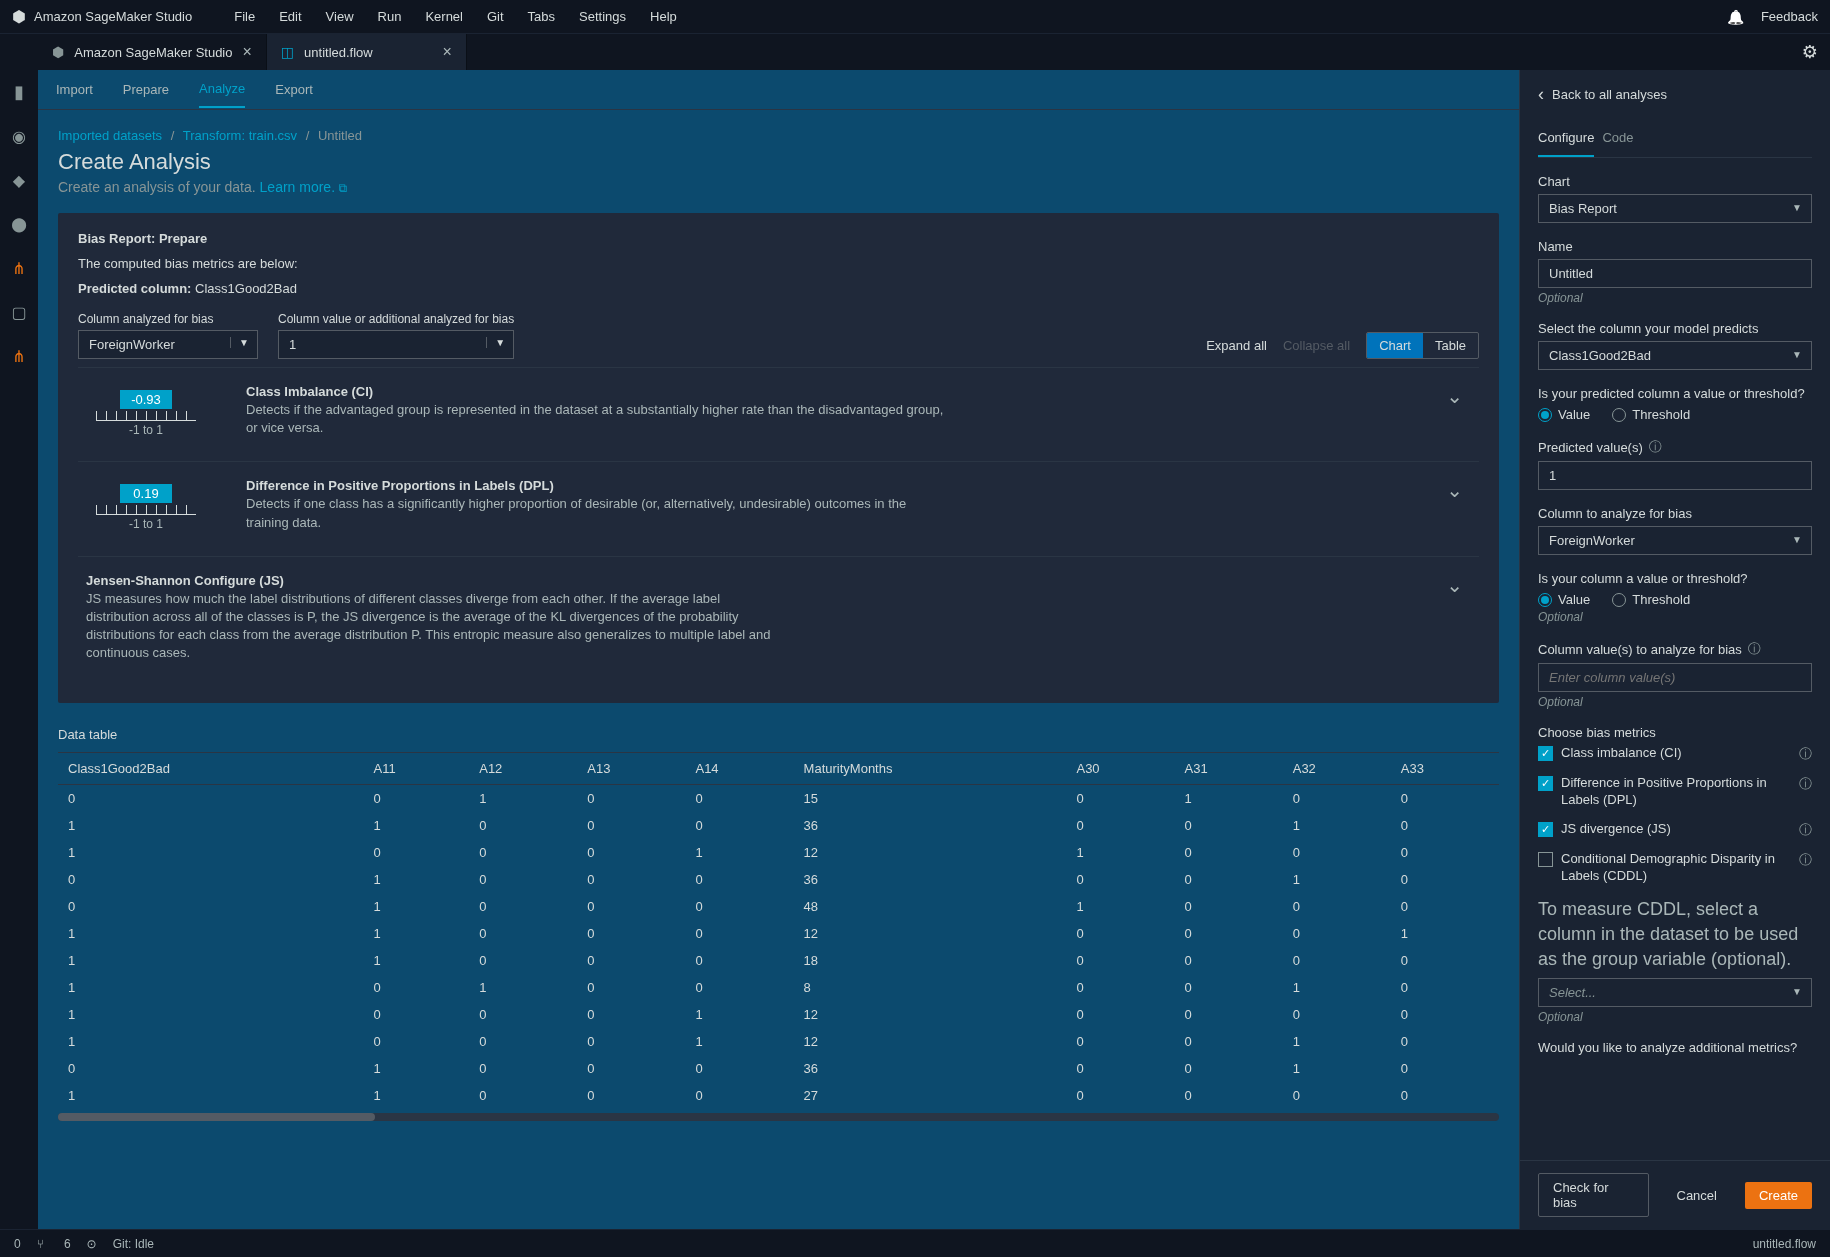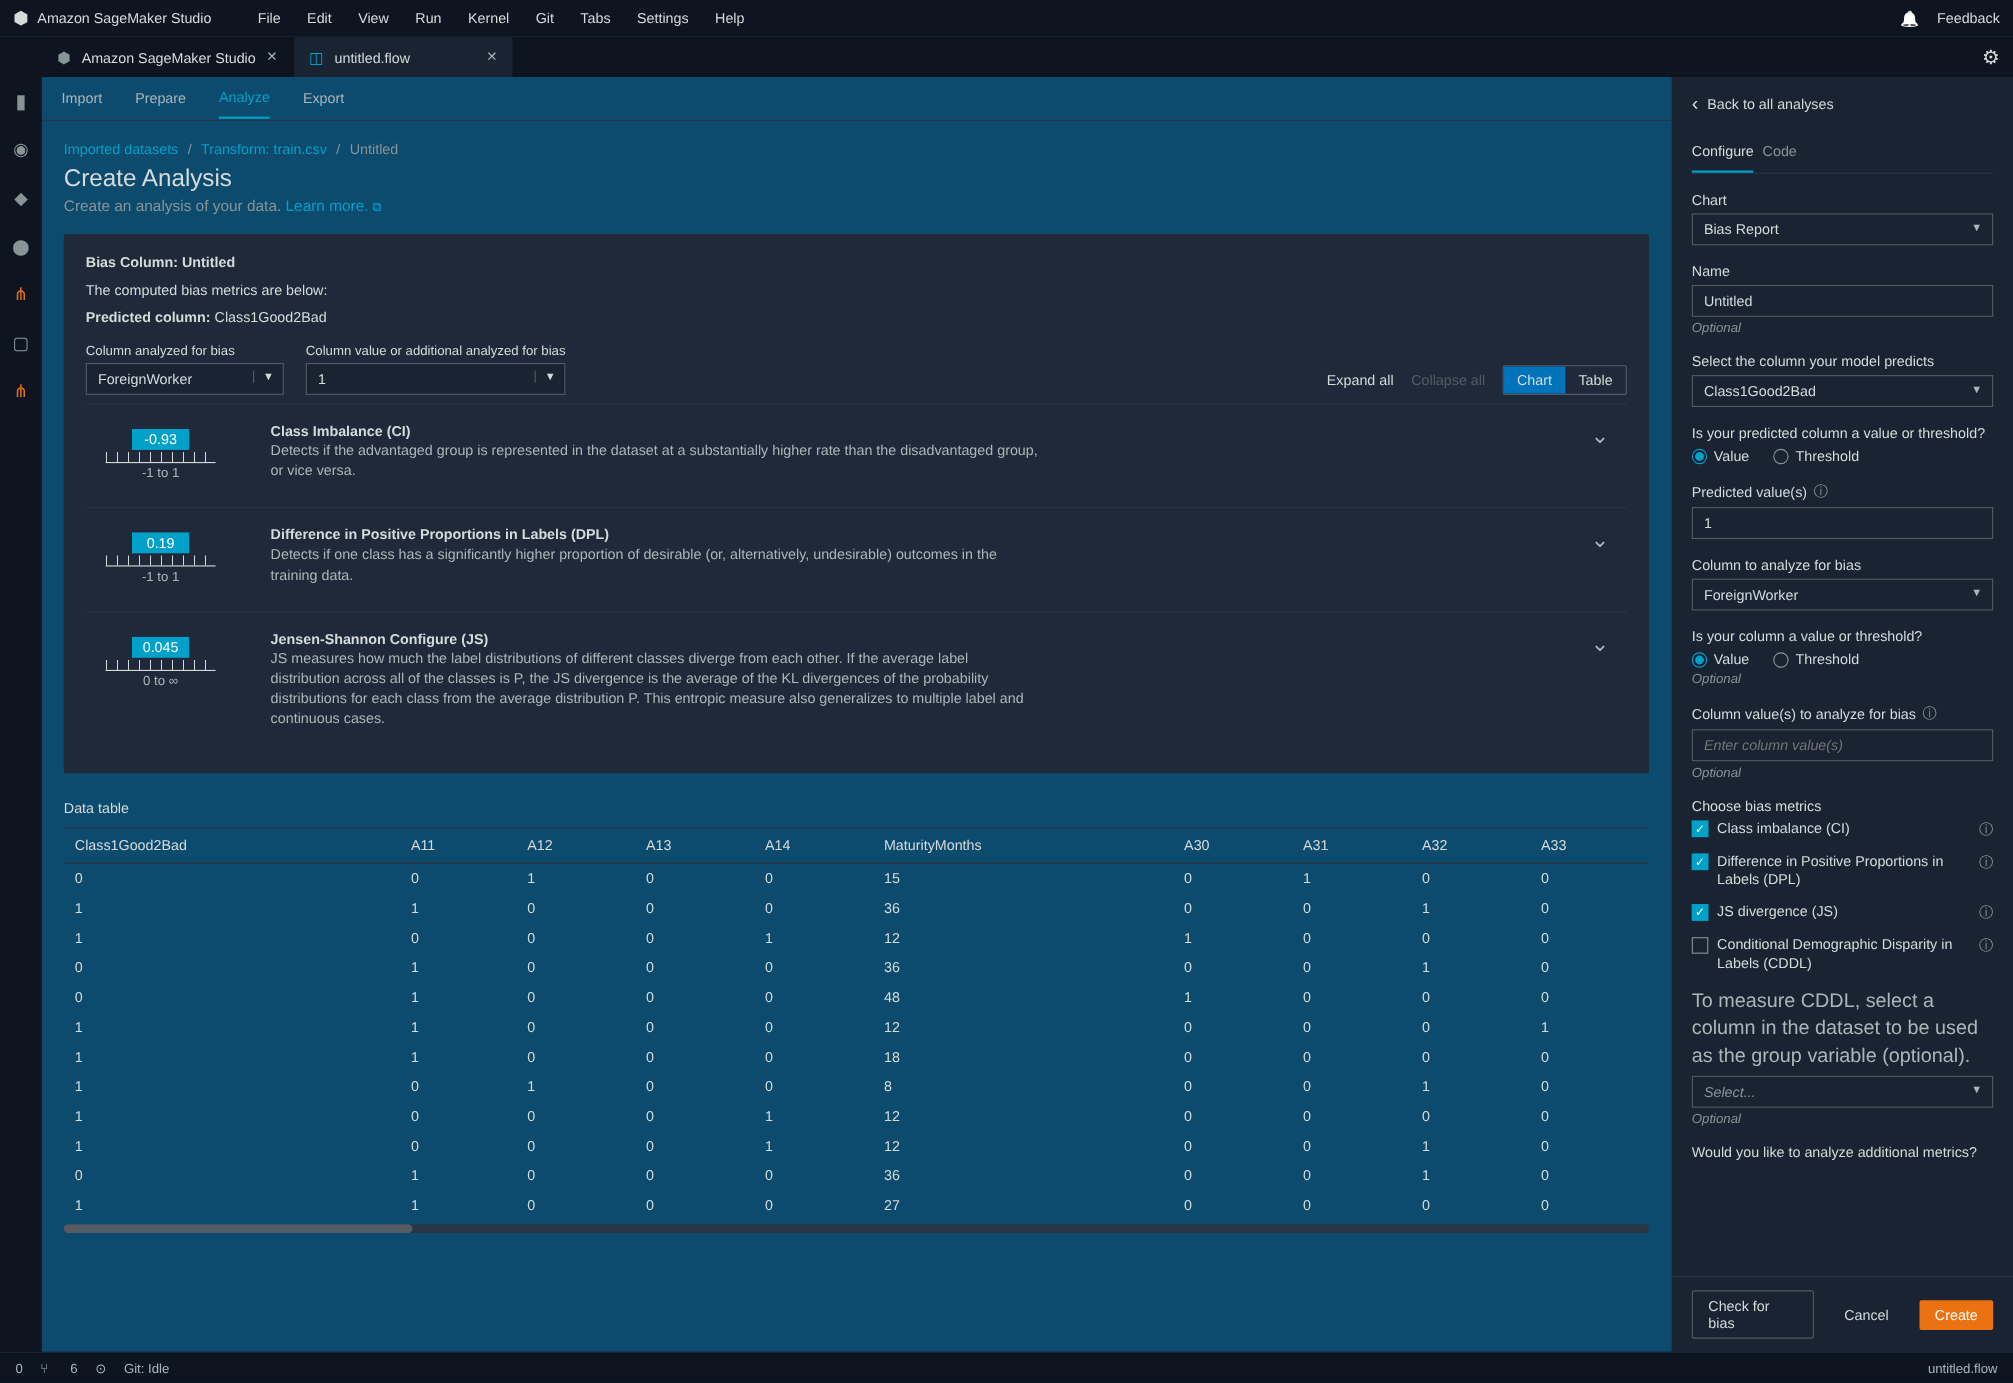--- a/index.html
+++ b/index.html
@@ -209,21 +209,21 @@
         <span class="sep">/</span>
         <span class="current">Untitled</span>
       </div>
       <div class="page-title">Create Analysis</div>
       <div class="page-sub">
         <span>Create an analysis of your data.</span>
         <span class="learn-more ext-icon">Learn more.</span>
       </div>
 
       <div class="report-card">
-        <div class="report-title">Bias Column: Untitled</div>
+        <div class="report-title">Bias Report: Prepare</div>
         <div class="report-line">The computed bias metrics are below:</div>
         <div class="report-line"><span class="report-label">Predicted column:</span> <span>Class1Good2Bad</span></div>
 
         <div class="bias-controls">
           <div class="ctrl-group">
             <label>Column analyzed for bias</label>
             <div class="select-box">ForeignWorker</div>
           </div>
           <div class="ctrl-group">
             <label>Column value or additional analyzed for bias</label>
@@ -258,25 +258,20 @@
       <div class="gauge-scale"></div>
       <div class="gauge-range">-1 to 1</div>
     </div>
     <div class="metric-text">
       <div class="metric-title">Difference in Positive Proportions in Labels (DPL)</div>
       <div class="metric-desc">Detects if one class has a significantly higher proportion of desirable (or, alternatively, undesirable) outcomes in the training data.</div>
     </div>
     <span class="chevron-down"></span>
             </div>
             <div class="metric-row">
-    <div class="metric-gauge">
-      <div class="gauge-val">0.045</div>
-      <div class="gauge-scale"></div>
-      <div class="gauge-range">0 to ∞</div>
-    </div>
     <div class="metric-text">
       <div class="metric-title">Jensen-Shannon Configure (JS)</div>
       <div class="metric-desc">JS measures how much the label distributions of different classes diverge from each other. If the average label distribution across all of the classes is P, the JS divergence is the average of the KL divergences of the probability distributions for each class from the average distribution P. This entropic measure also generalizes to multiple label and continuous cases.</div>
     </div>
     <span class="chevron-down"></span>
             </div>
           </div>
       </div>
 
       <div class="data-table-label">Data table</div>

